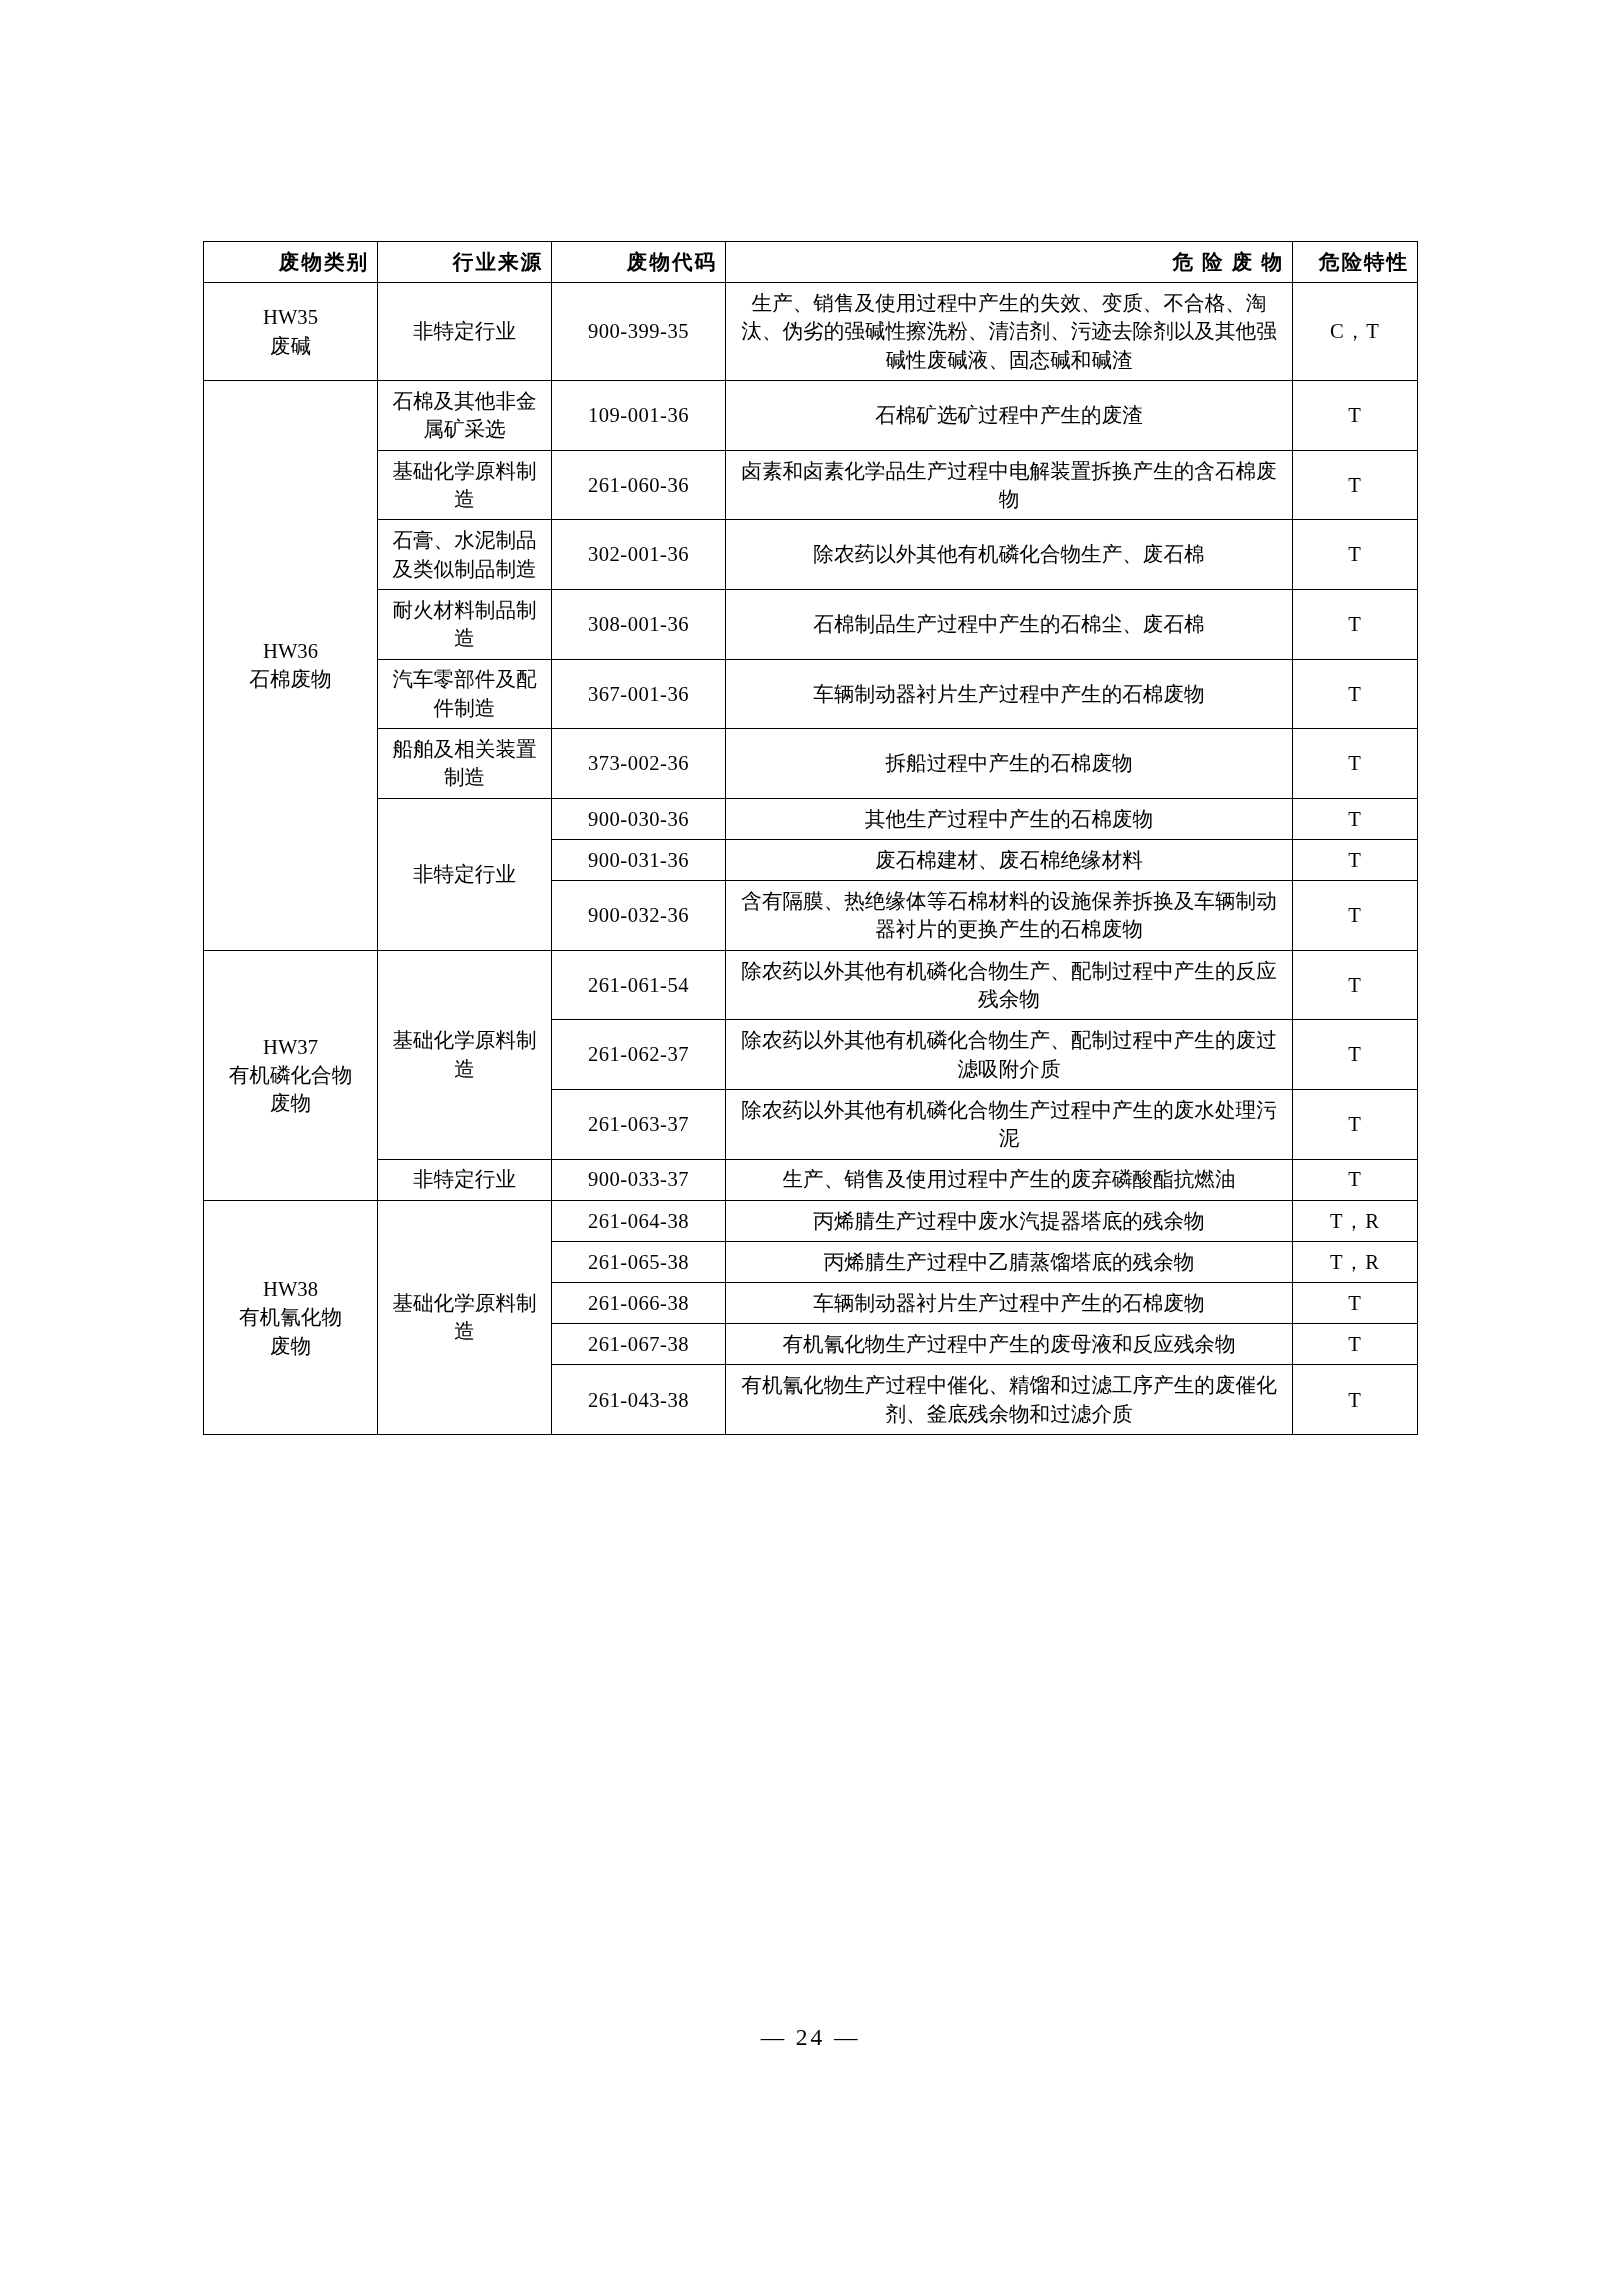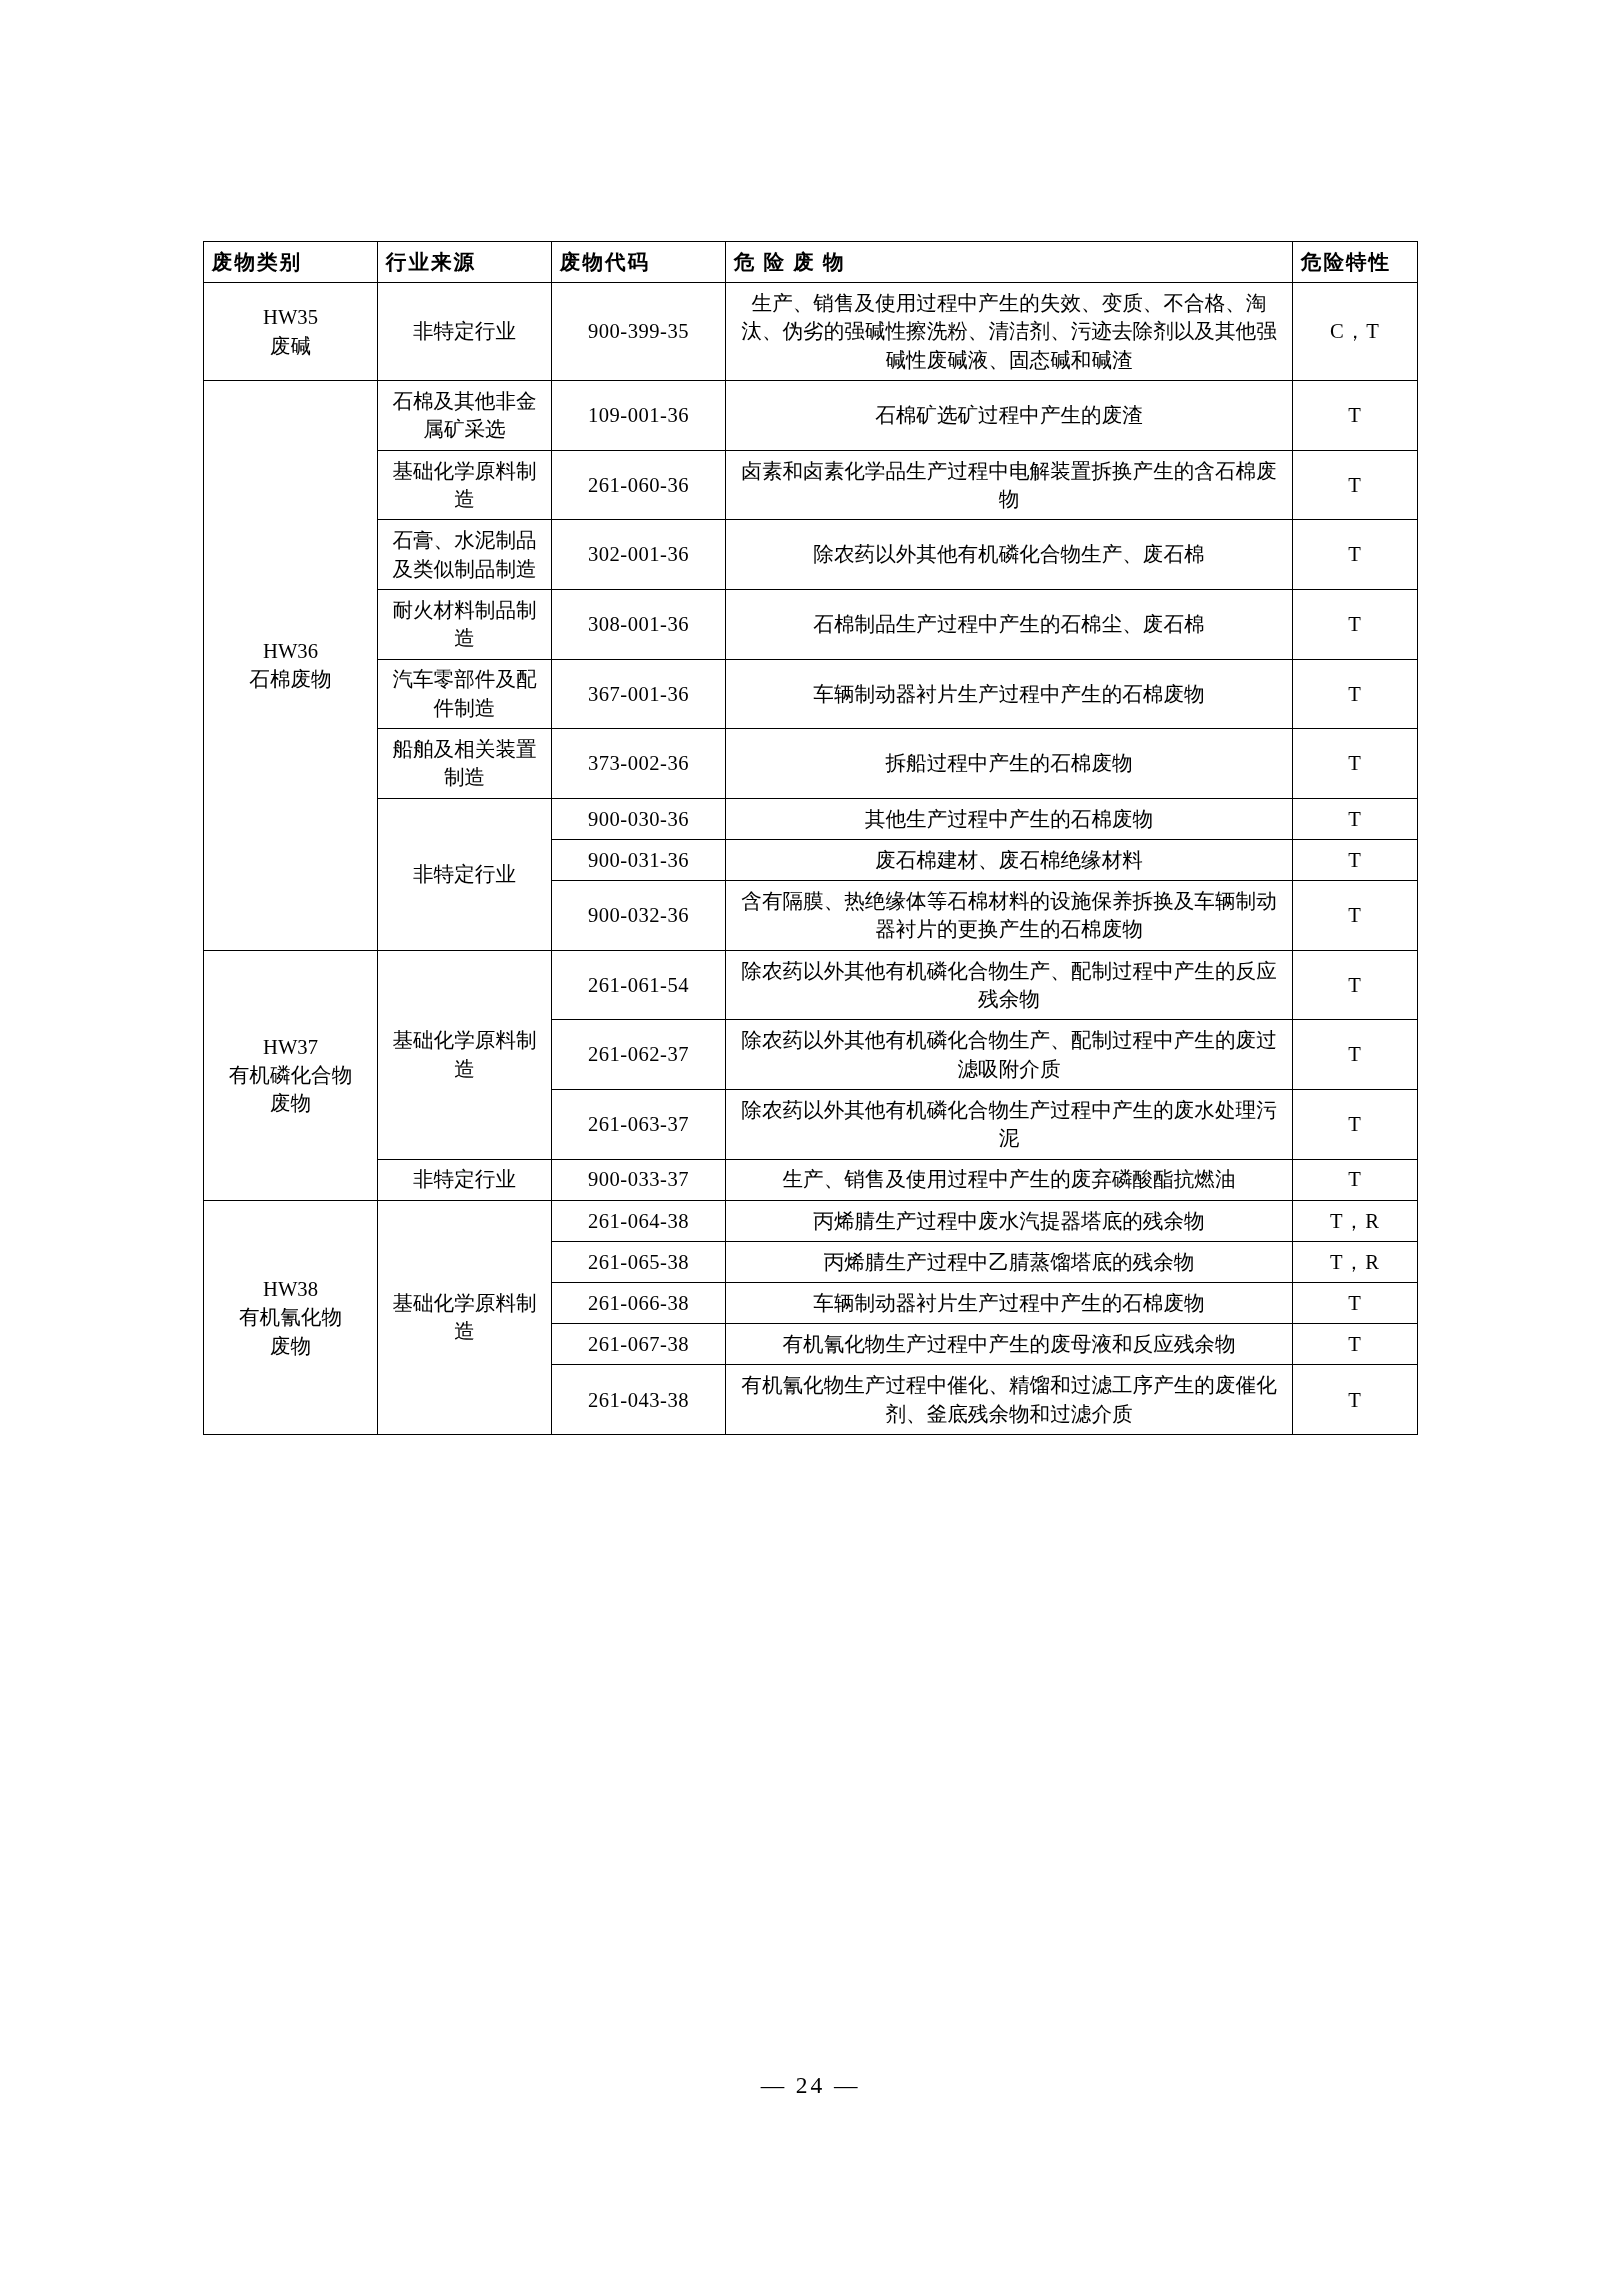--- a/index.html
+++ b/index.html
@@ -34,21 +34,21 @@
   }
   table.waste-table td, table.waste-table th {
     border: 1.5px solid #000;
     vertical-align: middle;
     padding: 5.9px 7.8px;
     font-size: 20.6px;
     line-height: 1.38;
     font-family: "Liberation Serif", "DejaVu Serif", serif;
   }
   thead th {
-    text-align: left;
+    text-align: right;
     font-weight: bold;
     letter-spacing: 2px;
     font-size: 21.6px;
     padding: 11.8px 3.9px;
   }
   col.c-cat { width: 174px; }
   col.c-ind { width: 174px; }
   col.c-code { width: 174px; }
   col.c-desc { width: 567px; }
   col.c-prop { width: 125px; }
@@ -81,21 +81,20 @@
   }
   .page-number {
     position: absolute;
     left: 0;
     top: 2024px;
     width: 1621px;
     text-align: center;
     font-size: 23.5px;
     letter-spacing: 2.9px;
     font-family: "Liberation Serif", "DejaVu Serif", serif;
-    margin-top: 48px;
   }
   .pn-inner {
     display: inline-block;
   }
 </style>
 </head>
 <body>
 
 <div class="page">
 

